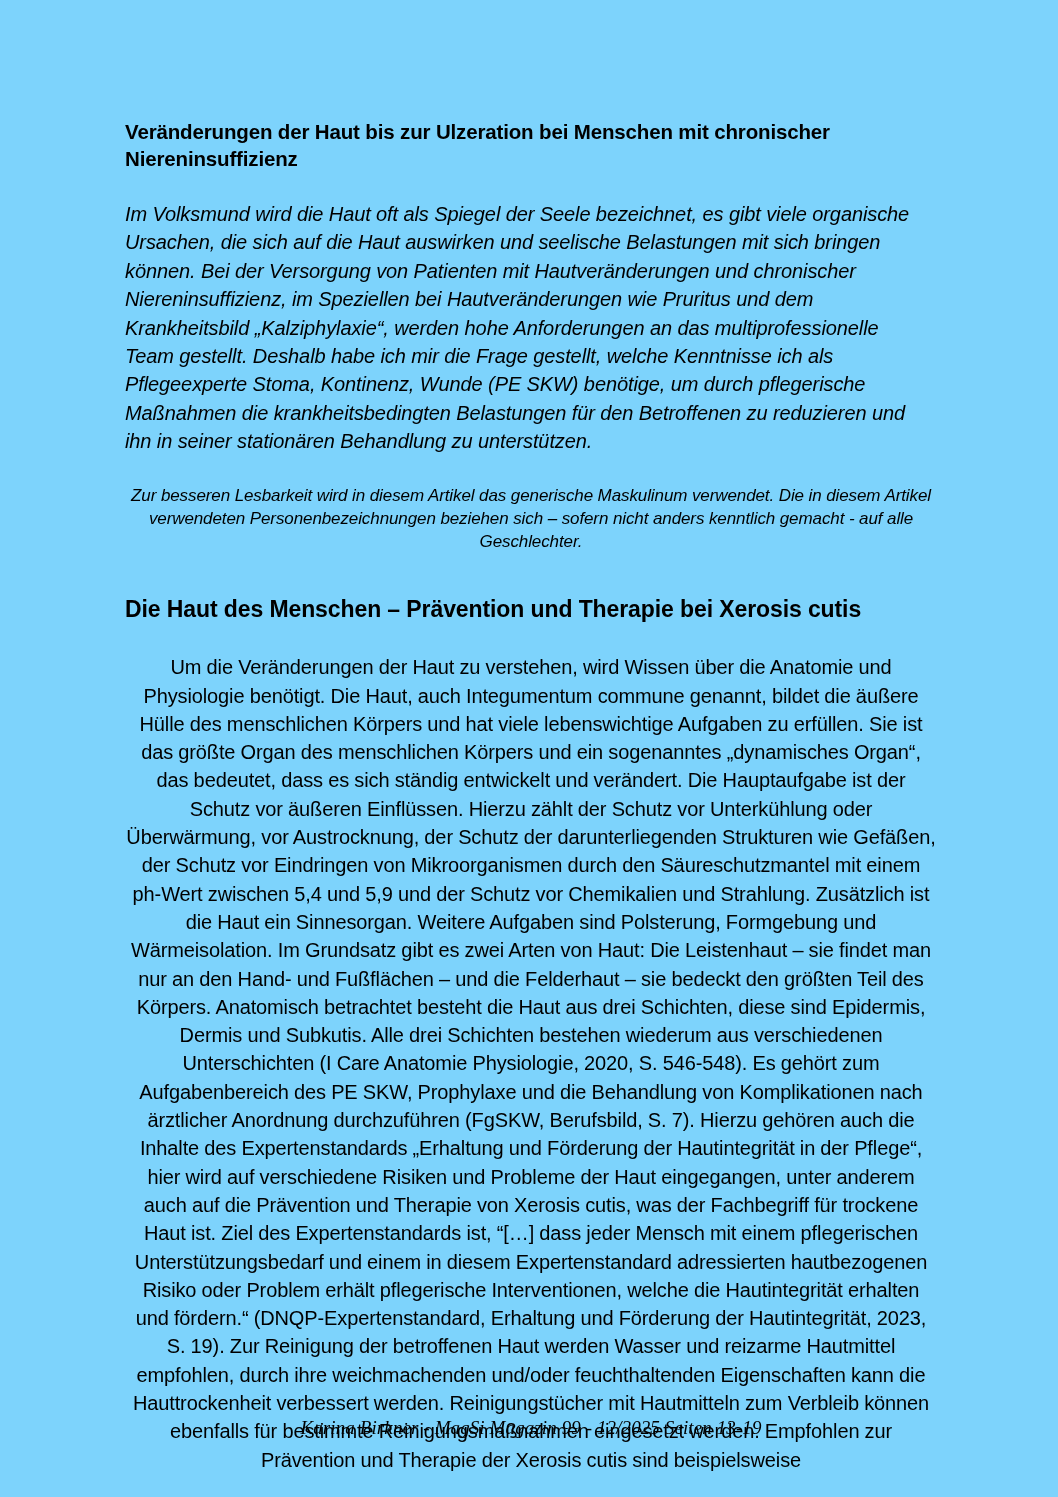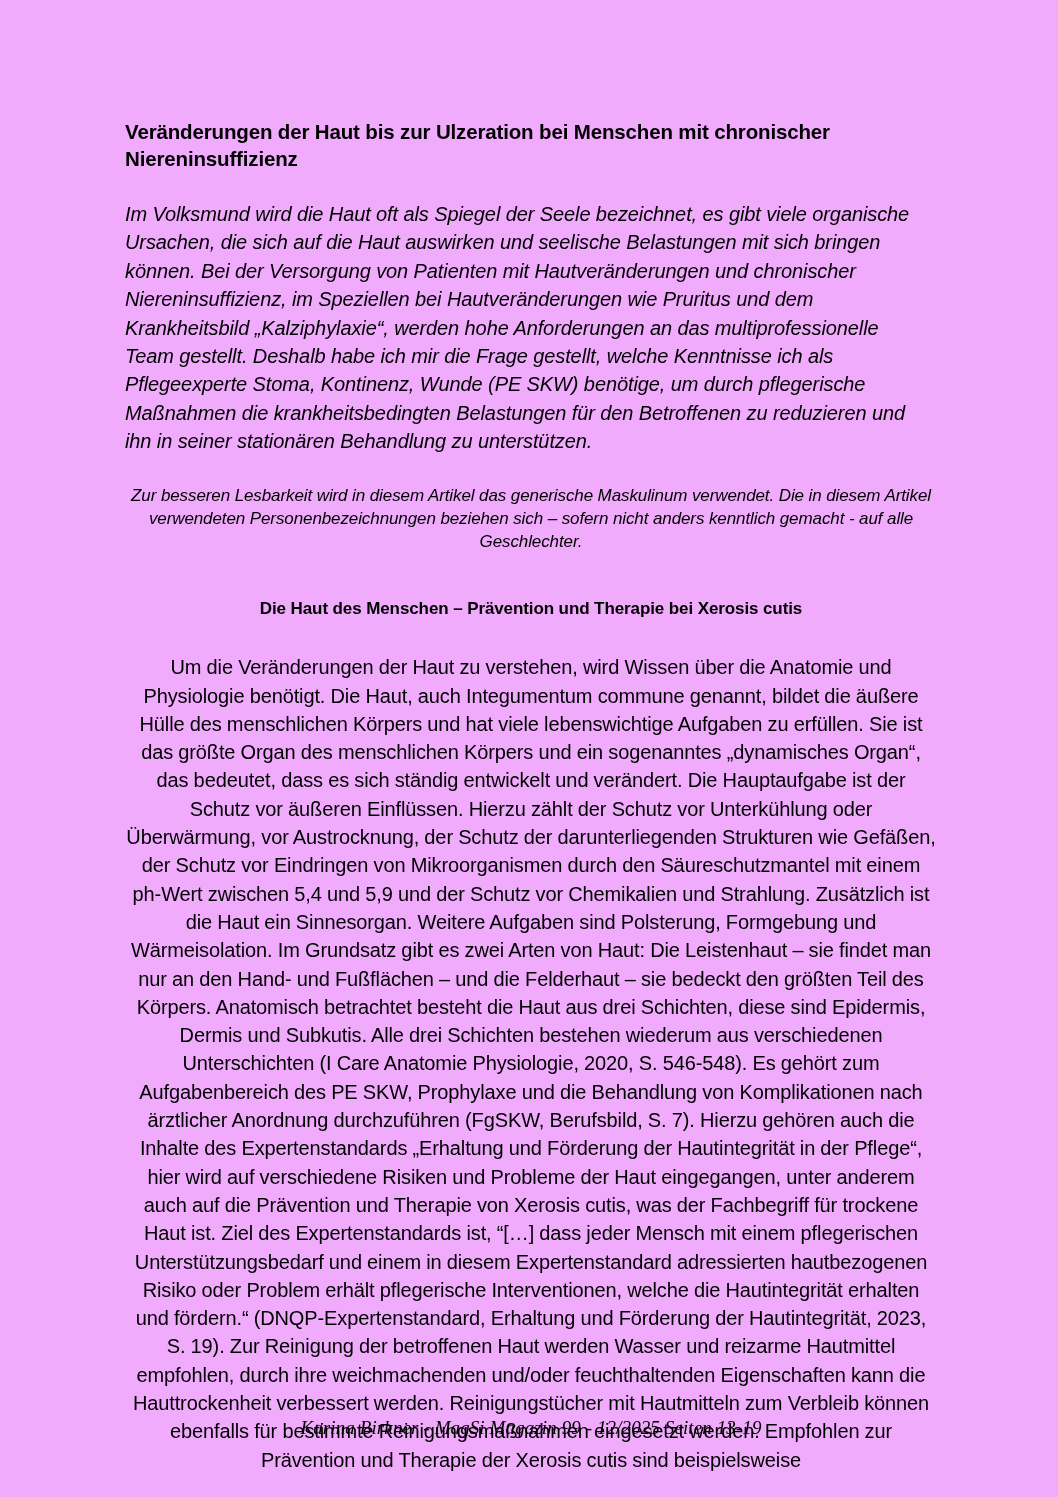--- a/index.html
+++ b/index.html
@@ -11,21 +11,21 @@
   body {
     font-family: "Liberation Sans", sans-serif;
     color: #000000;
     -webkit-font-smoothing: antialiased;
   }
   .page {
     position: relative;
     width: 1058px;
     height: 1497px;
     margin: 0 auto;
-    background: #f0abfc;
+    background: #7dd3fc;
     overflow: hidden;
     box-sizing: border-box;
   }
   .content {
     position: absolute;
     left: 125px;
     top: 118px;
     width: 812px;
   }
   
@@ -59,25 +59,24 @@
     letter-spacing: -0.1px;
     margin: 28px 0 0 0;
     text-align: center;
     color: #000;
     padding: 0 2px;
   }
   
   .section-heading {
     font-family: "Liberation Sans", sans-serif;
     font-weight: bold;
-    font-size: 17px;
+    font-size: 23px;
     line-height: 28px;
     letter-spacing: -0.1px;
     margin: 42px 0 0 0;
-    text-align: center;
     color: #000;
   }
   
   .body-par {
     font-family: "Liberation Sans", sans-serif;
     font-size: 20px;
     line-height: 28.3px;
     letter-spacing: -0.12px;
     margin: 30px 0 0 0;
     text-align: center;

